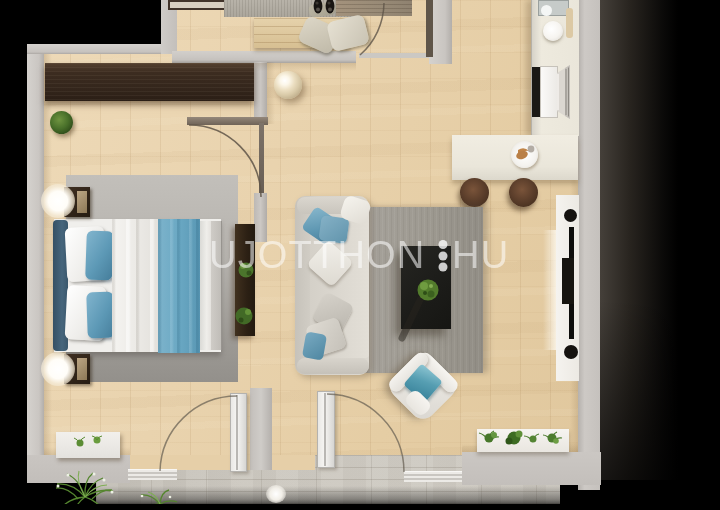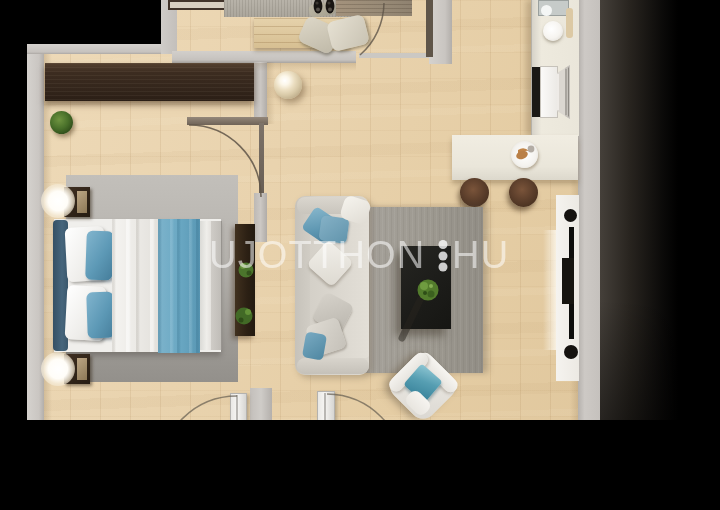--- a/index.html
+++ b/index.html
@@ -1,16 +1,16 @@
 <!DOCTYPE html>
 <html><head>
 <meta charset="utf-8">
 <style>
   html,body{margin:0;padding:0;background:#000;}
-  .plan{position:relative;width:720px;height:420px;overflow:hidden;background:#000;
+  .plan{position:relative;width:720px;height:504px;overflow:hidden;background:#000;
         font-family:"Liberation Sans",sans-serif;}
   .abs{position:absolute;}
 </style>
 </head>
 <body>
 <div class="plan">
 
 <div class="abs" style="left:40px;top:0;width:562px;height:462px;
   background:
    repeating-linear-gradient(90deg, rgba(150,108,58,0.12) 0 1px, rgba(0,0,0,0) 1px 30px),

